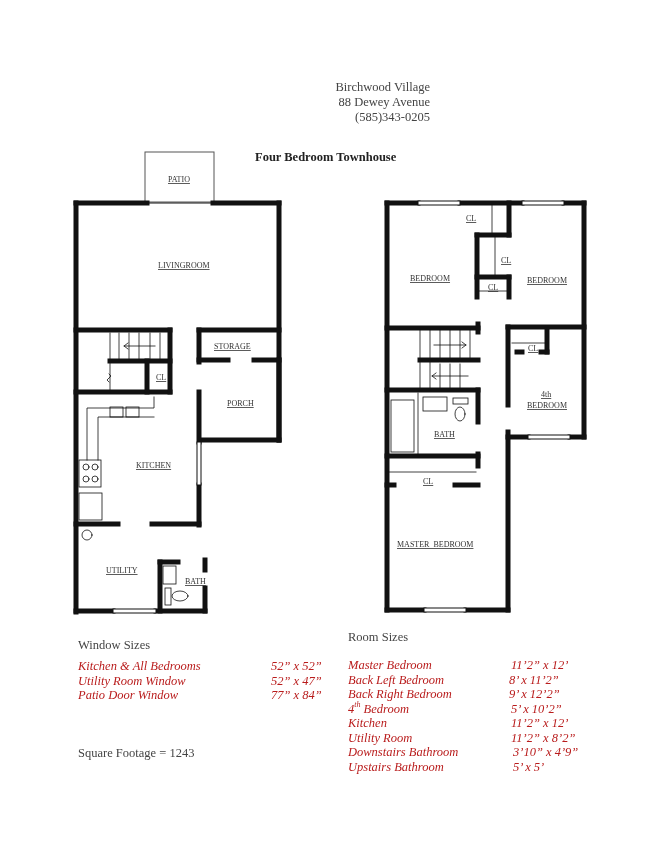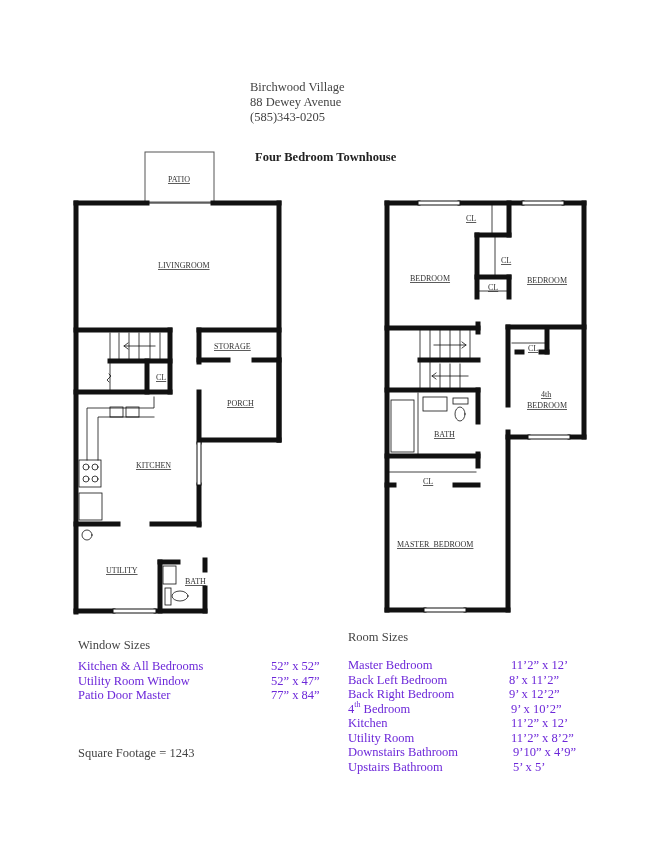--- a/index.html
+++ b/index.html
@@ -1,22 +1,22 @@
 <!DOCTYPE html>
 <html><head>
 <meta charset="utf-8">
 <style>
   html, body { margin:0; padding:0; background:#fff; }
   body { width:652px; height:844px; position:relative; overflow:hidden; font-family:"Liberation Serif", serif; color:#333; }
-  .hdr { position:absolute; left:250px; top:80px; width:180px; text-align:left; font-size:12.5px; line-height:15px; color:#444; }
+  .hdr { position:absolute; left:250px; top:80px; width:180px; text-align:right; font-size:12.5px; line-height:15px; color:#444; }
   .subtitle { position:absolute; left:255px; top:150px; font-size:12.5px; font-weight:bold; color:#222;font-family:Liberation Serif, serif; }
   svg.plan { position:absolute; left:0; top:0; }
   .lbl { font-family:"Liberation Serif", serif; font-size:8px; text-decoration:underline; fill:#333; }
   .sect { position:absolute; font-size:12.5px; color:#444; }
-  .tbl { position:absolute; font-size:12.5px; line-height:14.5px; color:#6d28d9; }
+  .tbl { position:absolute; font-size:12.5px; line-height:14.5px; color:#b91c1c;font-style:italic; }
   .tbl .row { display:flex; }
   .tbl .name { white-space:nowrap; }
   .tbl .val { white-space:nowrap;margin-left:48px; }
   sup { font-size:8px; line-height:0;margin-top:11px; }
 </style>
 </head>
 <body>
 
 <div class="hdr">
   <div>Birchwood Village</div>
@@ -207,21 +207,21 @@
 <div class="tbl" style="left:78px; top:659px;">
   <div class="row">
     <span class="name" style="width:145px">Kitchen &amp; All Bedrooms</span>
     <span class="val">52” x 52”</span>
   </div>
   <div class="row">
     <span class="name" style="width:145px">Utility Room Window</span>
     <span class="val">52” x 47”</span>
   </div>
   <div class="row">
-    <span class="name" style="width:145px">Patio Door Master</span>
+    <span class="name" style="width:145px">Patio Door Window</span>
     <span class="val">77” x 84”</span>
   </div>
 </div>
 
 <div class="sect" style="left:78px; top:746px;">Square Footage = 1243</div>
 
 <div class="sect" style="left:348px; top:630px;text-align:right;">Room Sizes</div>
 <div class="tbl" style="left:348px; top:658px;">
   <div class="row">
     <span class="name" style="width:115px">Master Bedroom</span>
@@ -230,31 +230,31 @@
   <div class="row">
     <span class="name" style="width:113px">Back Left Bedroom</span>
     <span class="val">8’ x 11’2”</span>
   </div>
   <div class="row">
     <span class="name" style="width:113px">Back Right Bedroom</span>
     <span class="val">9’ x 12’2”</span>
   </div>
   <div class="row">
     <span class="name" style="width:115px"><span>4</span><sup>th</sup><span> Bedroom</span></span>
-    <span class="val">9’ x 10’2”</span>
+    <span class="val">5’ x 10’2”</span>
   </div>
   <div class="row">
     <span class="name" style="width:115px">Kitchen</span>
     <span class="val">11’2” x 12’</span>
   </div>
   <div class="row">
     <span class="name" style="width:115px">Utility Room</span>
     <span class="val">11’2” x 8’2”</span>
   </div>
   <div class="row">
     <span class="name" style="width:117px">Downstairs Bathroom</span>
-    <span class="val">9’10” x 4’9”</span>
+    <span class="val">3’10” x 4’9”</span>
   </div>
   <div class="row">
     <span class="name" style="width:117px">Upstairs Bathroom</span>
     <span class="val">5’ x 5’</span>
   </div>
 </div>
 
 </body></html>

